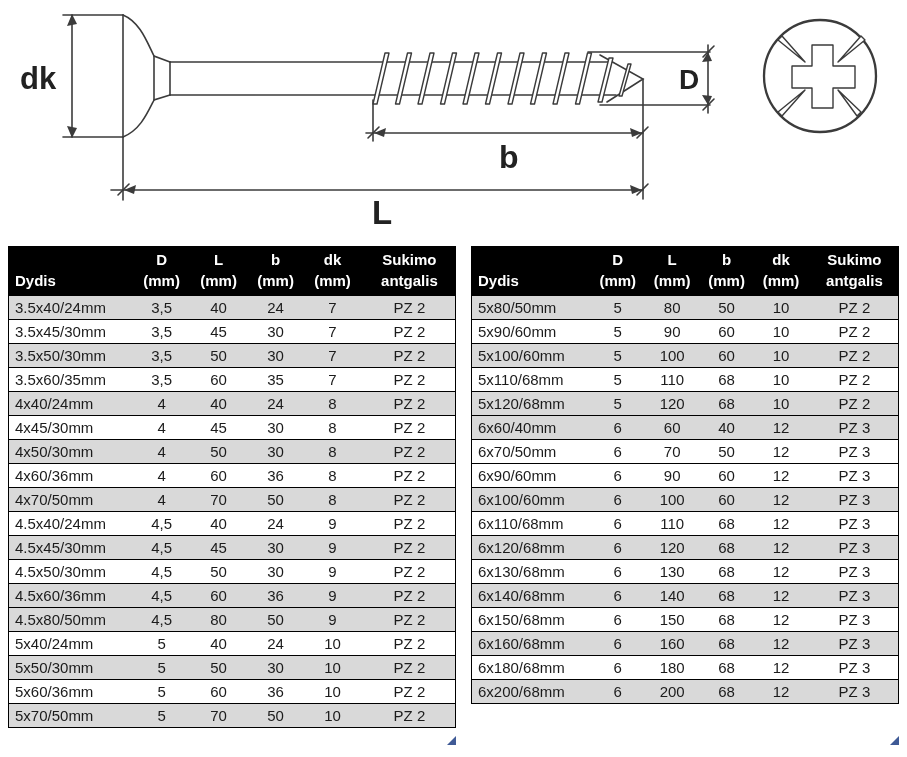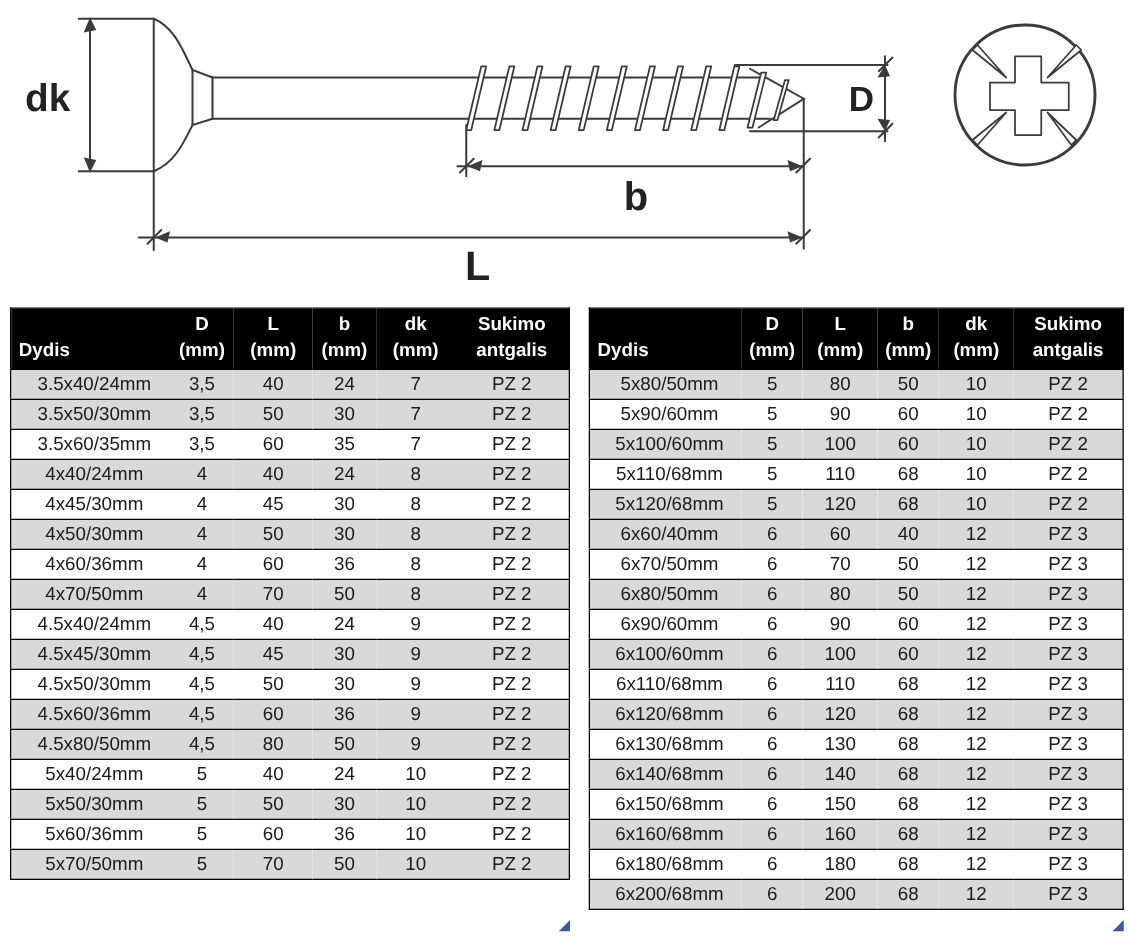--- a/index.html
+++ b/index.html
@@ -25,21 +25,21 @@
   .tbl-left{left:8px;width:448px;}
   .tbl-right{left:471px;width:428px;}
   .spec-table thead th{background:var(--header-bg);color:var(--header-text);font-weight:bold;
               height:49px;padding:0 0 4px 0;vertical-align:bottom;text-align:center;font-size:15px;}
   .spec-table thead th.size-h{text-align:left;padding-left:6px;}
   .h-top{display:block;line-height:23px;}
   .h-bot{display:block;line-height:20px;}
   .spec-table tbody td{height:23.7px;border-top:1px solid var(--border);text-align:center;
               padding:0;background:var(--row-white);line-height:23px;}
   .spec-table tbody tr.shade td{background:var(--row-shade);}
-  .spec-table tbody td.size-col{text-align:center;padding-left:6px;}
+  .spec-table tbody td.size-col{text-align:left;padding-left:6px;}
   .corner-marker{position:absolute;width:0;height:0;
               border-left:9px solid transparent;border-bottom:9px solid var(--corner-triangle);}
   .cm-left{left:447px;top:736px;}
   .cm-right{left:890px;top:736px;}
 </style>
 </head>
 <body>
 
 <div class="canvas">
 
@@ -160,20 +160,28 @@
     </thead>
     <tbody id="tbody-left">
         <tr class="shade">
           <td class="size-col">3.5x40/24mm</td>
           <td>3,5</td>
           <td>40</td>
           <td>24</td>
           <td>7</td>
           <td>PZ 2</td>
         </tr>
+        <tr>
+          <td class="size-col">3.5x45/30mm</td>
+          <td>3,5</td>
+          <td>45</td>
+          <td>30</td>
+          <td>7</td>
+          <td>PZ 2</td>
+        </tr>
         <tr class="shade">
           <td class="size-col">3.5x50/30mm</td>
           <td>3,5</td>
           <td>50</td>
           <td>30</td>
           <td>7</td>
           <td>PZ 2</td>
         </tr>
         <tr>
           <td class="size-col">3.5x60/35mm</td>
@@ -384,28 +392,20 @@
           <td>PZ 3</td>
         </tr>
         <tr>
           <td class="size-col">6x70/50mm</td>
           <td>6</td>
           <td>70</td>
           <td>50</td>
           <td>12</td>
           <td>PZ 3</td>
         </tr>
-        <tr class="shade">
-          <td class="size-col">6x80/50mm</td>
-          <td>6</td>
-          <td>80</td>
-          <td>50</td>
-          <td>12</td>
-          <td>PZ 3</td>
-        </tr>
         <tr>
           <td class="size-col">6x90/60mm</td>
           <td>6</td>
           <td>90</td>
           <td>60</td>
           <td>12</td>
           <td>PZ 3</td>
         </tr>
         <tr class="shade">
           <td class="size-col">6x100/60mm</td>

